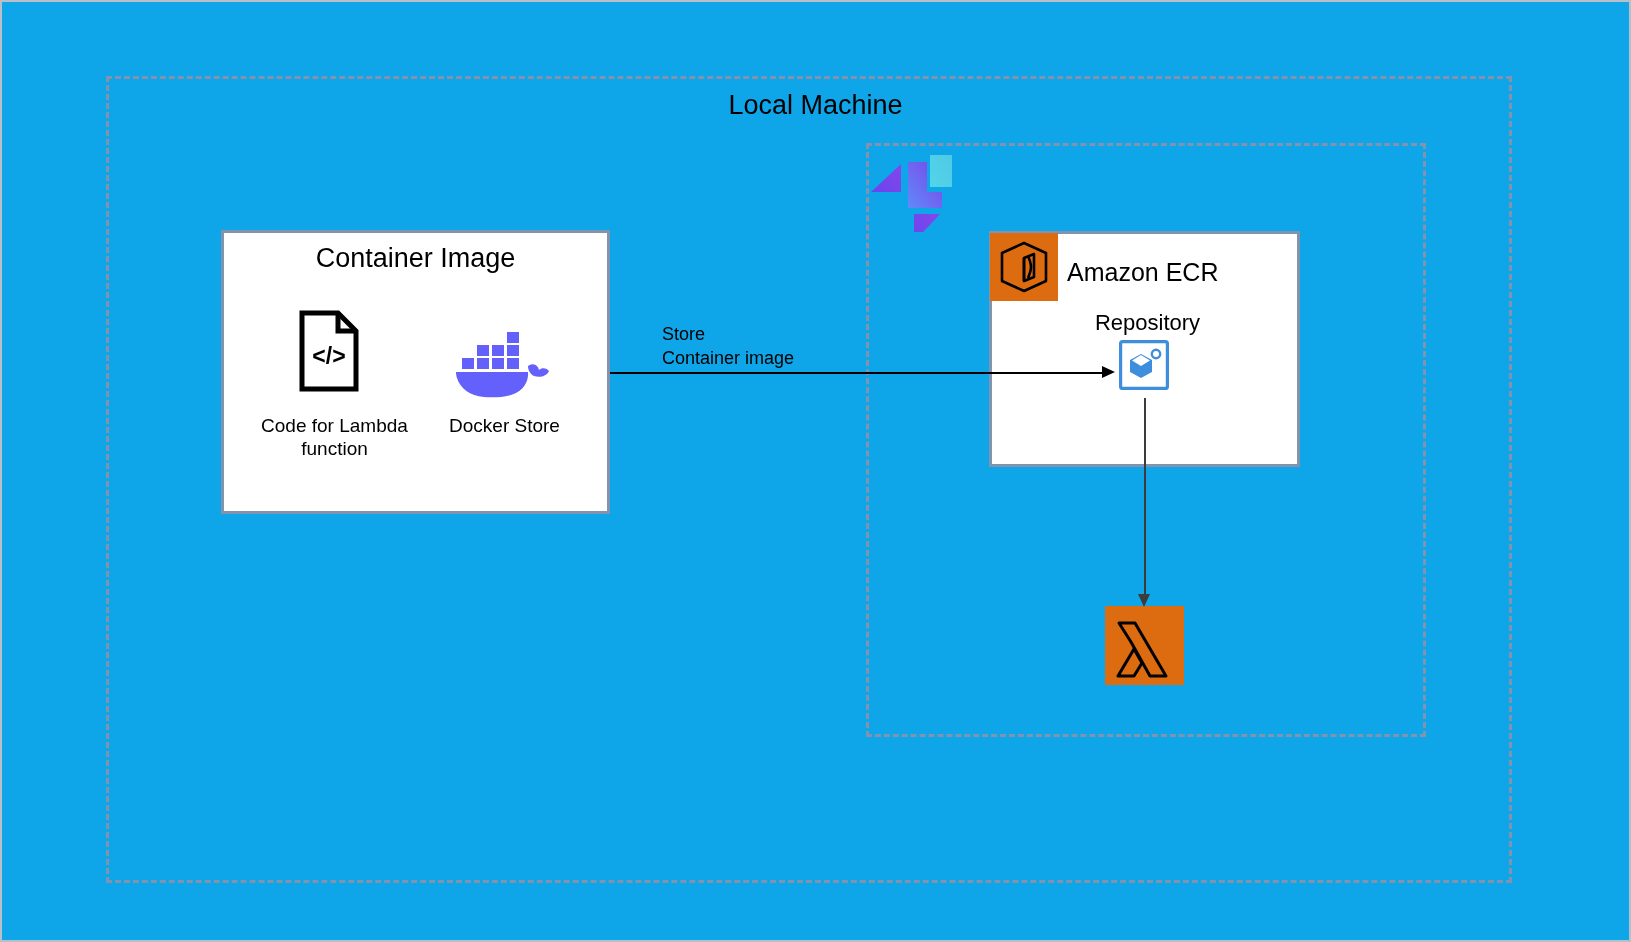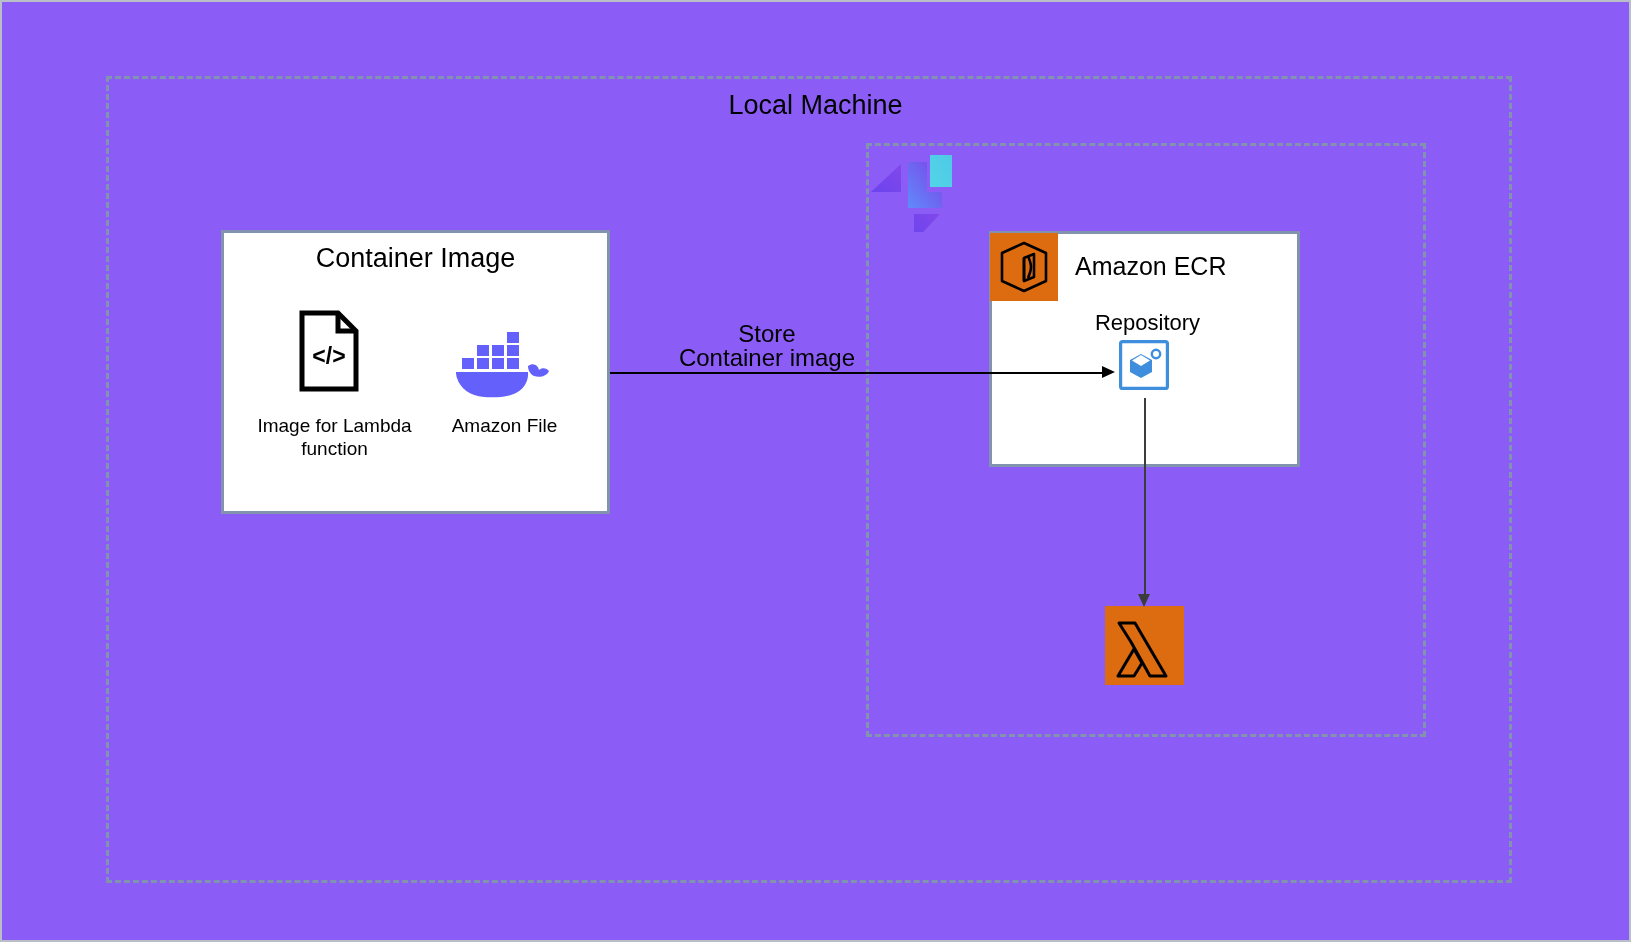--- a/index.html
+++ b/index.html
@@ -11,21 +11,21 @@
     width: 1631px;
     height: 942px;
     font-family: "Liberation Sans", sans-serif;
     color: #000000;
     overflow: hidden;
   }
   #canvas {
     position: relative;
     width: 1631px;
     height: 942px;
-    background: #8b5cf6;
+    background: #0ea5e9;
     box-sizing: border-box;
     border: 2px solid #b9bfc9;
   }
 
   
   .region {
     position: absolute;
     border: 3px dashed #8193ae;
     background: transparent;
     box-sizing: border-box;
@@ -54,44 +54,43 @@
     box-sizing: border-box;
   }
   #container-image-box { left: 219px; top: 228px; width: 389px; height: 284px; }
   #ecr-box             { left: 987px; top: 229px; width: 311px; height: 236px; }
 
   #container-image-title {
     position: absolute; left: 219px; width: 389px; top: 241px;
     text-align: center; font-size: 27px; white-space: nowrap;
   }
   #ecr-title {
-    position: absolute; left: 1065px; top: 250px;
-    font-size: 25px; white-space: nowrap; margin-left: 8px;
+    position: absolute; left: 1065px; top: 256px;
+    font-size: 25px; white-space: nowrap;
   }
   #repository-label {
     position: absolute; left: 1063px; width: 165px; top: 308px;
     text-align: center; font-size: 22px; white-space: nowrap;
   }
 
   
   .caption {
     position: absolute;
     text-align: center;
     font-size: 19px;
     line-height: 23px;
     color: #000;
   }
   #code-caption   { left: 245px; width: 175px; top: 412px; }
   #docker-caption { left: 425px; width: 155px; top: 412px; }
 
   
   .arrow-label {
     position: absolute;
-    text-align: center;
-    font-size: 24px;
+    font-size: 18px;
     line-height: 24px;
     color: #000;
     white-space: pre-line;
   }
   #store-label  { left: 660px; width: 210px; top: 320px; }
   #deploy-label { left: 1160px; width: 180px; top: 537px; }
 
   
   .hline { position: absolute; background: #000; height: 1.6px; }
   .vline { position: absolute; background: #3c3c3c; width: 1.6px; }
@@ -166,21 +165,21 @@
   <div class="solid-box" id="container-image-box"></div>
   <div id="container-image-title">Container Image</div>
 
   <div class="icon-wrap" id="code-icon-wrap">
     <svg width="62" height="82" viewBox="0 0 62 82">
       <path d="M4,3 L40,3 L58,21 L58,79 L4,79 Z" fill="#ffffff" stroke="#000000" stroke-width="5" stroke-linejoin="miter"></path>
       <path d="M40,3 L40,21 L58,21" fill="none" stroke="#000000" stroke-width="5"></path>
       <text x="31" y="54" font-family="'Liberation Sans', sans-serif" font-size="23" font-weight="bold" fill="#000" text-anchor="middle">&lt;/&gt;</text>
     </svg>
   </div>
-  <div class="caption" id="code-caption">Image for Lambda function</div>
+  <div class="caption" id="code-caption">Code for Lambda function</div>
 
   <div class="icon-wrap" id="docker-icon-wrap">
     <svg width="96" height="76" viewBox="0 0 96 76">
       <g fill="#6460fb">
 
         <rect x="8" y="36" width="12" height="11"></rect>
         <rect x="23" y="36" width="12" height="11"></rect>
         <rect x="38" y="36" width="12" height="11"></rect>
         <rect x="53" y="36" width="12" height="11"></rect>
         <rect x="23" y="23" width="12" height="11"></rect>
@@ -189,21 +188,21 @@
         <rect x="53" y="10" width="12" height="11"></rect>
 
         <path d="M2,50 L74,50 C74,50 76,64 62,71 C54,75 40,76 30,75
                  C16,74 6,66 3,56 C2,53 2,50 2,50 Z"></path>
 
         <path d="M74,44 C80,40 84,44 85,48 C88,45 93,46 95,49
                  C93,54 86,56 80,54 C76,52 74,48 74,44 Z"></path>
       </g>
     </svg>
   </div>
-  <div class="caption" id="docker-caption">Amazon File</div>
+  <div class="caption" id="docker-caption">Docker Store</div>
 
   <div class="solid-box" id="ecr-box"></div>
 
   <div class="icon-wrap" id="ecr-icon">
     <svg width="68" height="68" viewBox="0 0 68 68">
       <rect x="0" y="0" width="68" height="68" fill="#DD6B10"></rect>
       <g fill="none" stroke="#000000" stroke-width="2.6" stroke-linejoin="round">
         <path d="M12,20 L34,10 L56,20 L56,48 L34,58 L12,48 Z"></path>
         <path d="M34,25 L44,21 L44,44 L34,48 Z"></path>
         <path d="M34,25 L34,48"></path>

